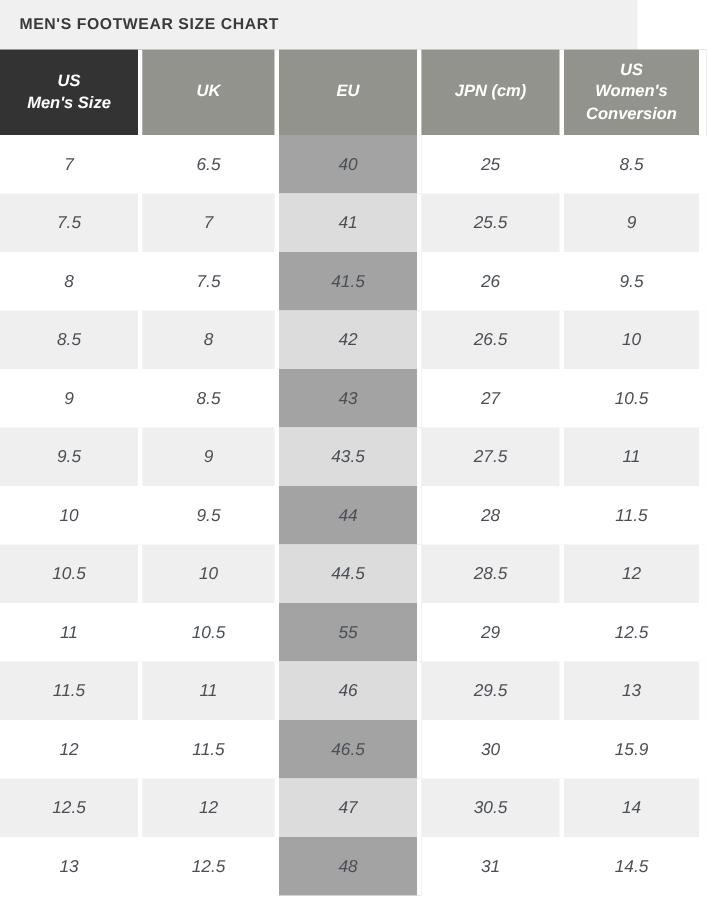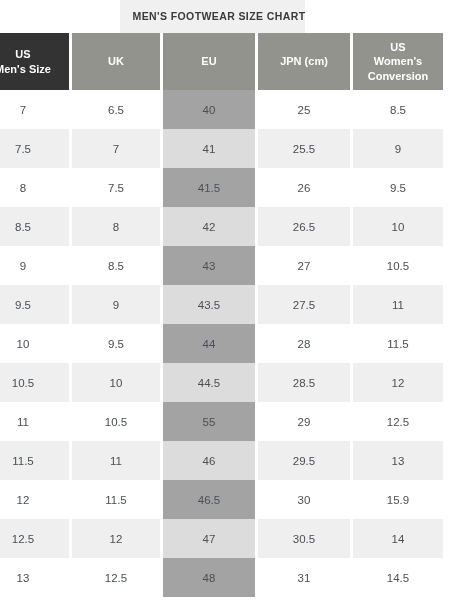--- a/index.html
+++ b/index.html
@@ -14,21 +14,20 @@
     overflow: hidden;
   }
 
   .chart-wrap {
     width: 425px;
     height: 600px;
     background: #ffffff;
     box-sizing: border-box;
     display: flex;
     flex-direction: column;
-    align-items: center;
   }
 
   
   .title-bar {
     height: 33px;
     background: #f0f0f0;
     display: flex;
     align-items: center;
     padding-left: 13px;
     box-sizing: border-box;
@@ -42,20 +41,21 @@
     text-transform: uppercase;
     line-height: 1;
   }
 
   
   .size-table {
     border-collapse: separate;
     border-spacing: 0;
     width: 471px;
     table-layout: fixed;
+    font-style: italic;
   }
 
   .size-table col.c-us      { width: 95px; }
   .size-table col.c-uk      { width: 91px; }
   .size-table col.c-eu      { width: 95px; }
   .size-table col.c-jpn     { width: 95px; }
   .size-table col.c-uswomen { width: 95px; }
 
   thead th {
     height: 57px;

